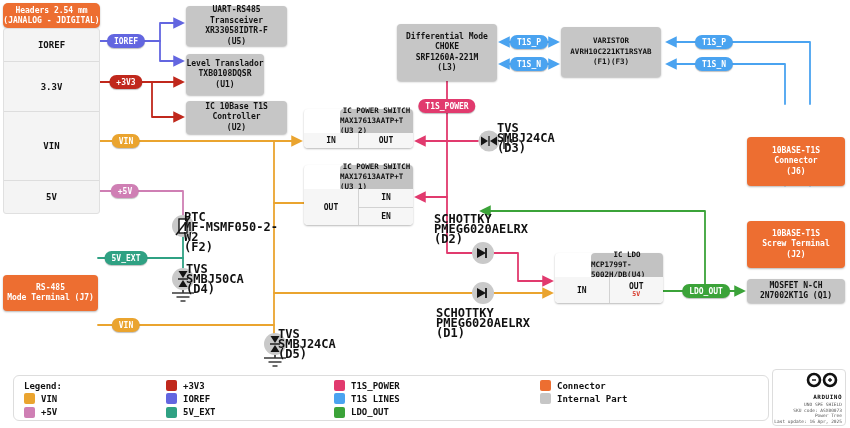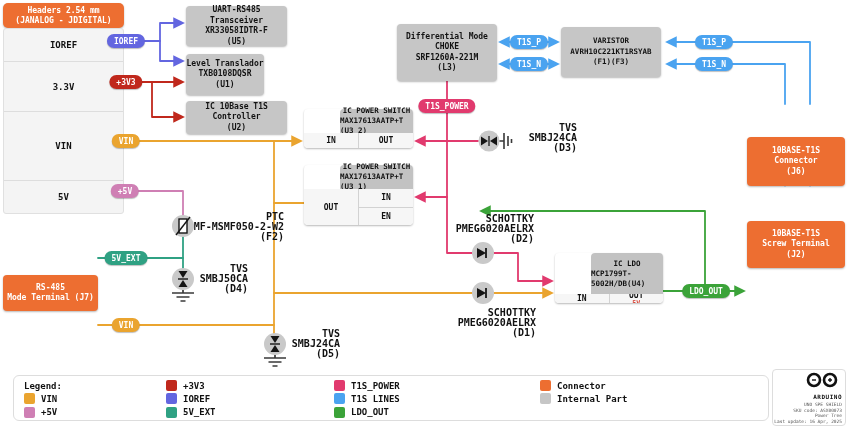--- a/index.html
+++ b/index.html
@@ -18,33 +18,33 @@
   .split .bd{display:flex;flex:1;background:#f6f6f6;border-radius:0 0 4px 4px;overflow:hidden;}
   .cell{display:flex;flex-direction:column;justify-content:center;align-items:center;
         font-size:8px;border-left:1px solid #d2d2d2;flex:1;}
   .cell:first-child{border-left:none;}
   .rowpair{display:flex;flex-direction:column;flex:1;border-left:1px solid #d2d2d2;}
   .rowpair .r{flex:1;display:flex;justify-content:center;align-items:center;font-size:8px;
         border-top:1px solid #d2d2d2;}
   .rowpair .r:first-child{border-top:none;}
   .sub5v{font-size:6.5px;color:#d63324;line-height:7px;}
   
-  .htable{position:absolute;left:3px;top:3px;width:121px;}
+  .htable{position:absolute;left:3px;top:3px;width:97px;}
   .htable .ohd{background:#ED6E31;color:#fff;border-radius:5px;padding:3px 0;height:19px;
         display:flex;flex-direction:column;justify-content:center;align-items:center;
         font-size:8px;font-weight:bold;line-height:9.5px;box-shadow:0 1px 2px rgba(0,0,0,.28);}
   .htable .rows{background:#f4f4f4;border:1px solid #e0e0e0;border-radius:3px;margin-top:0;}
   .htable .trow{display:flex;justify-content:center;align-items:center;font-size:9px;font-weight:bold;
         border-top:1px solid #ddd;color:#111;}
   .htable .trow:first-child{border-top:none;}
   
   .badge{position:absolute;transform:translate(-50%,-50%);color:#fff;font-size:8px;font-weight:bold;
         padding:2.5px 7px;border-radius:9px;white-space:nowrap;box-shadow:0 1px 1px rgba(0,0,0,.25);}
   
-  .clabel{position:absolute;text-align:right;font-size:10px;font-weight:bold;line-height:10px;color:#111;}
+  .clabel{position:absolute;text-align:left;font-size:12px;font-weight:bold;line-height:10px;color:#111;}
   
   .legend{position:absolute;left:13px;top:375px;width:756px;height:46px;background:#fff;
         border:1px solid #ddd;border-radius:6px;box-sizing:border-box;padding:3px 0 3px 10px;
         display:grid;grid-template-columns:142px 168px 206px 1fr;grid-auto-rows:13.3px;
         align-items:center;font-size:9px;font-weight:bold;color:#111;}
   .litem{display:flex;align-items:center;gap:6px;}
   .sw{width:11px;height:11px;border-radius:2px;display:inline-block;flex:0 0 auto;}
   
   .footer{position:absolute;left:772px;top:369px;width:74px;height:57px;background:#fff;
         border:1px solid #ddd;border-radius:4px;box-sizing:border-box;text-align:right;
@@ -203,20 +203,24 @@
     <div>Differential Mode</div>
       <div>CHOKE</div>
     <div>SRF1260A-221M</div>
       <div>(L3)</div>
   </div>
   <div class="block" style="left:561px;top:27px;width:100px;height:50px;font-size:7.5px">
     <div>VARISTOR</div>
       <div>AVRH10C221KT1RSYAB</div>
     <div>(F1)(F3)</div>
   </div>
+  <div class="block" style="left:747px;top:279px;width:98px;height:24px">
+    <div>MOSFET N-CH</div>
+      <div>2N7002KT1G (Q1)</div>
+  </div>
 
   <div class="split" style="left:304px;top:109px;width:109px;height:39px">
     <div class="hd" style="height:24px">
       <div>IC POWER SWITCH</div>
       <div>MAX17613AATP+T (U3_2)</div>
     </div>
     <div class="bd">
       <div class="cell">IN</div>
       <div class="cell">OUT</div>
     </div>
@@ -230,21 +234,21 @@
     <div class="bd">
       <div class="cell">OUT</div>
       <div class="rowpair">
         <div class="r">IN</div>
         <div class="r">EN</div>
       </div>
     </div>
   </div>
 
   <div class="split" style="left:555px;top:253px;width:108px;height:50px">
-    <div class="hd" style="height:41px">
+    <div class="hd" style="height:24px">
       <div>IC LDO</div>
       <div>MCP1799T-5002H/DB(U4)</div>
     </div>
     <div class="bd">
       <div class="cell">IN</div>
       <div class="cell">
         <div>OUT</div>
         <div class="sub5v">5V</div>
       </div>
     </div>

